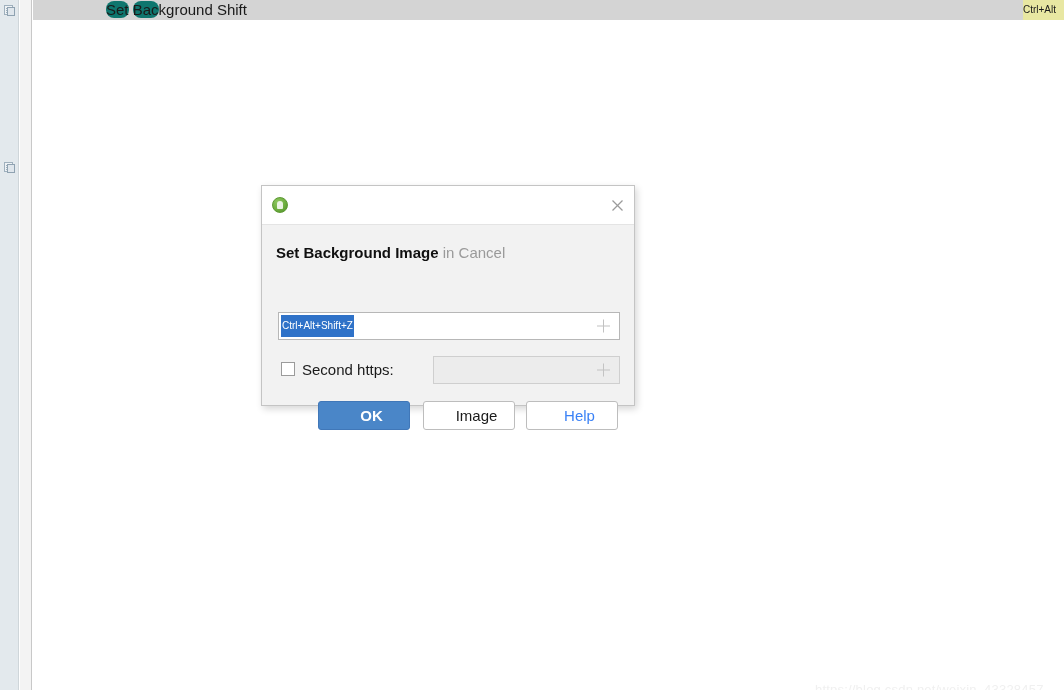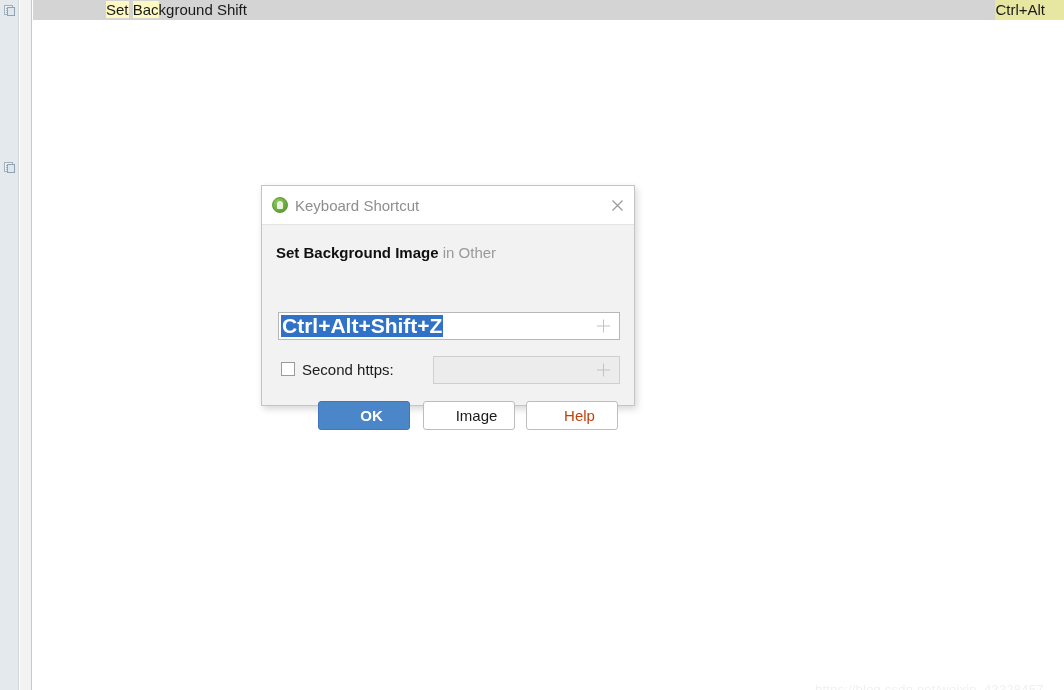--- a/index.html
+++ b/index.html
@@ -95,32 +95,33 @@
     position: absolute;
     left: 73px;
     top: 0px;
     height: 20px;
     line-height: 20px;
     font-size: 15px;
     color: #1a1a1a;
     white-space: nowrap;
   }
   .header-title .hl {
-    background: #fef9c3;
+    background: #0f766e;
+    border-radius: 8px;
   }
   .header-shortcut {
     position: absolute;
     right: 0;
     top: 0px;
     height: 20px;
     line-height: 20px;
-    font-size: 15px;
+    font-size: 10px;
     color: #1a1a1a;
     background: #e8e7a2;
-    padding-right: 19px;
+    padding-right: 8px;
     white-space: nowrap;
   }
 
   
   .content-body {
     position: absolute;
     left: 33px;
     top: 20px;
     width: 1031px;
     height: 670px;
@@ -231,25 +232,24 @@
     border: 1px solid #b7b7b7;
     box-sizing: border-box;
   }
   .stroke-value {
     position: absolute;
     left: 2px;
     top: 2px;
     height: 22px;
     line-height: 22px;
     padding: 0 1px;
-    font-size: 21px;
+    font-size: 10px;
     color: #ffffff;
     background: #2f72c8;
     white-space: nowrap;
-    font-weight: bold;
   }
   .plus-glyph {
     position: absolute;
     right: 9px;
     top: 50%;
     transform: translateY(-50%);
     width: 13px;
     height: 13px;
     opacity: 0.45;
   }
@@ -341,21 +341,21 @@
     width: 92px;
     background: #ffffff;
     border: 1px solid #bdbdbd;
     color: #1a1a1a;
   }
   .btn-help {
     left: 264px;
     width: 92px;
     background: #ffffff;
     border: 1px solid #bdbdbd;
-    color: #c2410c;
+    color: #3b82f6;
   }
 </style>
 </head>
 <body>
 
 <div id="app-root">
 
   <div class="left-stripe">
     <div class="stripe-icon" style="top:4px;">
       <span class="doc"></span>
@@ -374,34 +374,33 @@
   </div>
 
   <div class="content-body">
     <div class="watermark">https://blog.csdn.net/weixin_43328457</div>
   </div>
 
   <div class="dialog">
 
     <div class="dialog-titlebar">
       <span class="dialog-app-icon"></span>
-      <span class="dialog-title-text">Keyboard Shortcut</span>
       <span class="dialog-close">
         <svg width="17" height="17" viewBox="0 0 17 17" aria-hidden="true">
           <line x1="3.5" y1="3.5" x2="13.5" y2="13.5" stroke="#9b9b9b" stroke-width="1.3"></line>
           <line x1="13.5" y1="3.5" x2="3.5" y2="13.5" stroke="#9b9b9b" stroke-width="1.3"></line>
         </svg>
       </span>
     </div>
 
     <div class="dialog-body">
 
       <div class="action-line">
         <span class="action-name">Set Background Image</span>
-        <span class="action-scope">in Other</span>
+        <span class="action-scope">in Cancel</span>
       </div>
 
       <div class="stroke-field">
         <span class="stroke-value">Ctrl+Alt+Shift+Z</span>
         <span class="plus-glyph"></span>
       </div>
 
       <div class="second-row">
         <span class="second-checkbox"></span>
         <span class="second-label">Second https:</span>

